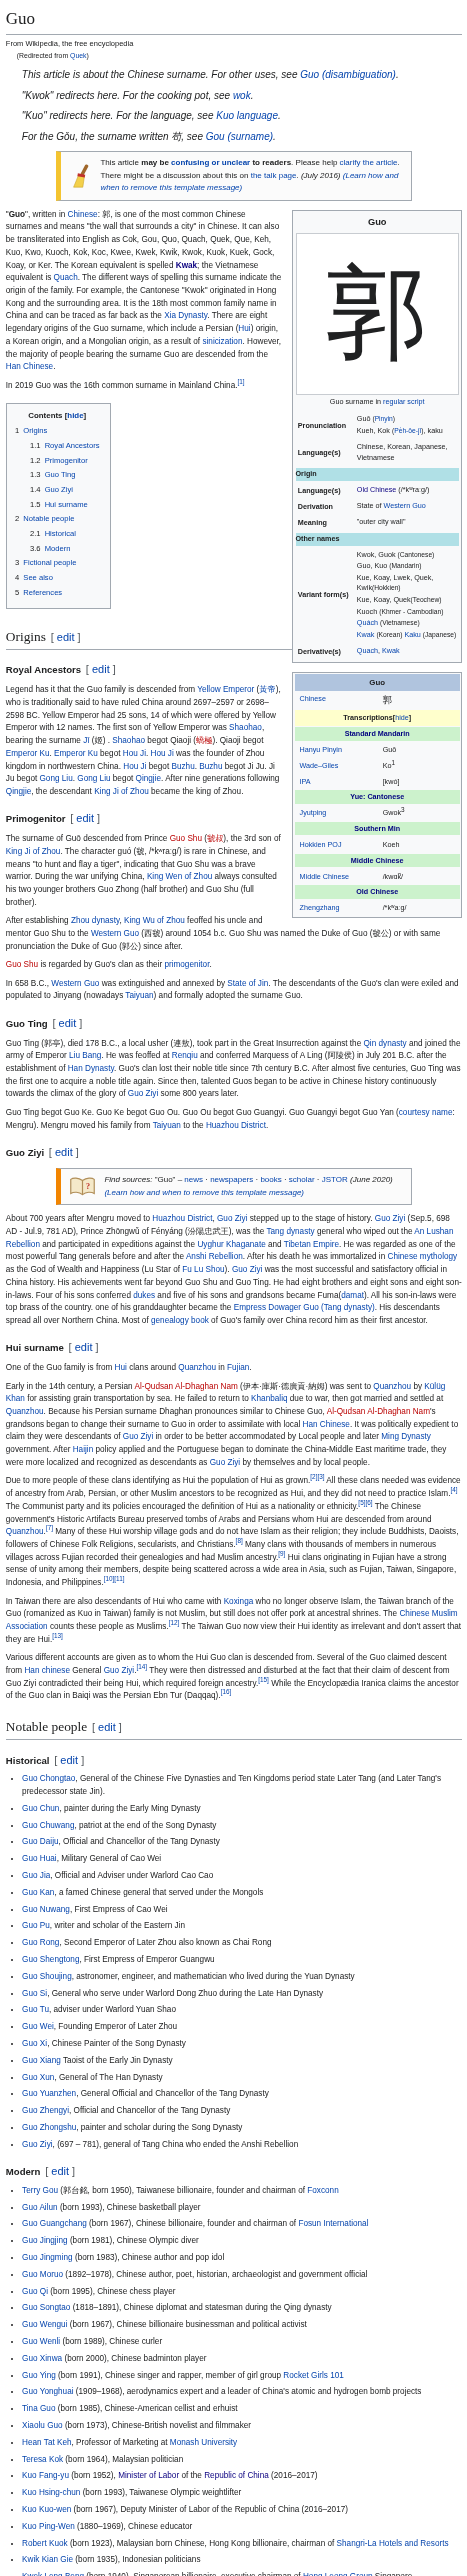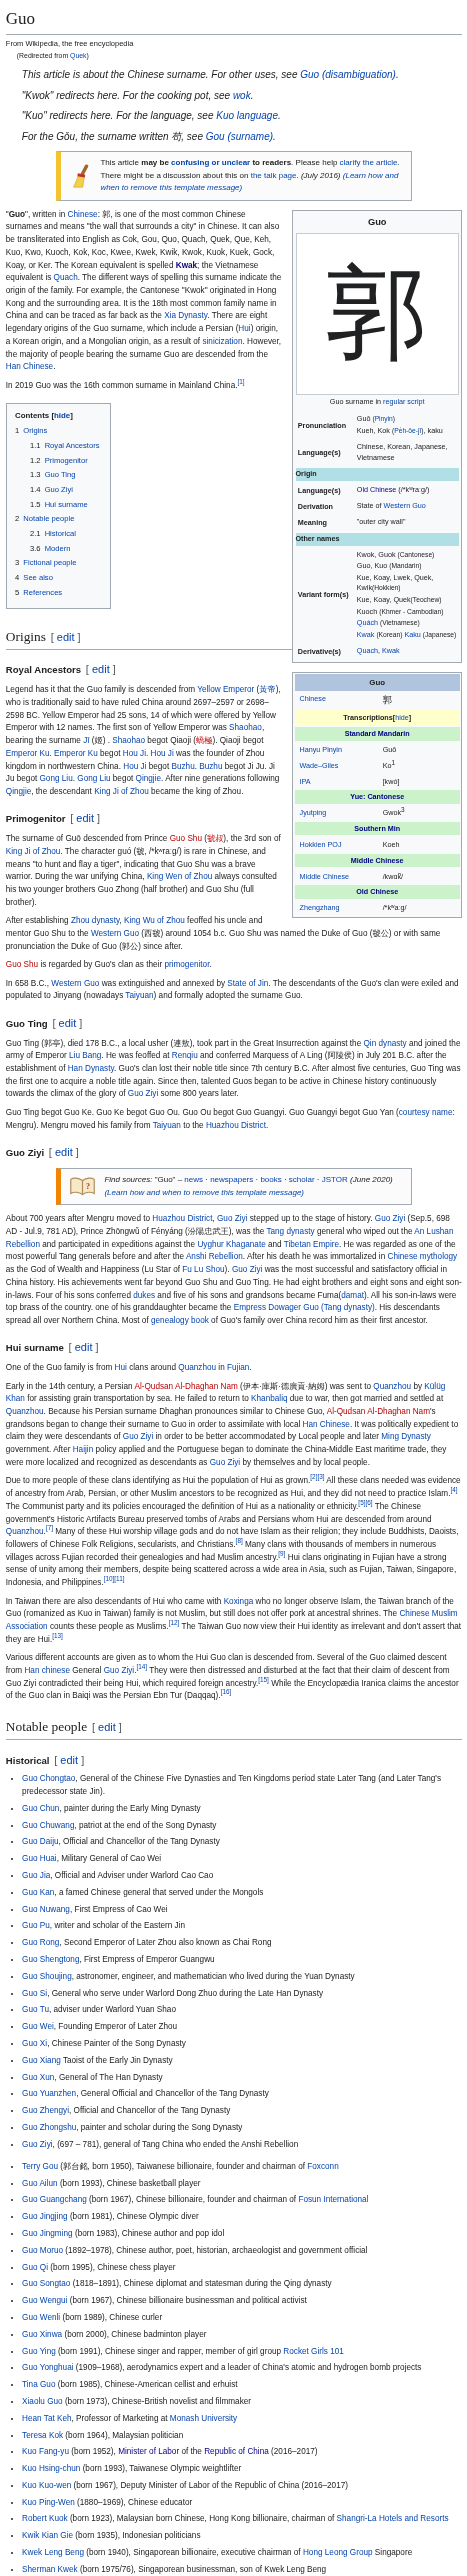--- a/index.html
+++ b/index.html
@@ -43,21 +43,21 @@
   .ib2-title{background:#b0c4de;font-weight:bold;text-align:center;padding:2.3px 0;font-size:7.9px}
   .ib2-row{display:flex;padding:2.3px 4.7px}
   .ib2-k{flex:1.15}
   .ib2-v{flex:1}
   .zh{font-size:9.3px}
   .trans{background:#ffffcc;display:flex;justify-content:center;padding:2.3px 4.7px;font-weight:bold}
   .trans a{font-weight:normal}
   .sub{background:#ccf2cc;color:#000080;font-weight:bold;text-align:center;padding:1.2px 0;margin:1.2px 0}
   
   .toc{display:inline-block;border:0.6px solid #a2a9b1;background:#f8f9fa;padding:5.8px 10.5px 7px 8.2px;font-size:7.6px;margin:4.7px 0 3.5px 0}
-  .toc-head{text-align:left;font-weight:bold;font-size:7.9px}
+  .toc-head{text-align:center;font-weight:bold;font-size:7.9px}
   .toc ul{list-style:none;margin:3.5px 0 0 0;padding:0}
   .toc li{margin:2.9px 0}
   .toc li.lvl2{padding-left:15px}
   .toc-num{color:#202122;margin-right:4.1px}
   .clear{clear:both}
   .icn{flex:none;display:flex;align-items:center;justify-content:center}
 </style>
 </head>
 <body>
 
@@ -266,20 +266,21 @@
         <li><a class="lnk">Guo Tu</a>, adviser under Warlord Yuan Shao</li>
         <li><a class="lnk">Guo Wei</a>, Founding Emperor of Later Zhou</li>
         <li><a class="lnk">Guo Xi</a>, Chinese Painter of the Song Dynasty</li>
         <li><a class="lnk">Guo Xiang</a> Taoist of the Early Jin Dynasty</li>
         <li><a class="lnk">Guo Xun</a>, General of The Han Dynasty</li>
         <li><a class="lnk">Guo Yuanzhen</a>, General Official and Chancellor of the Tang Dynasty</li>
         <li><a class="lnk">Guo Zhengyi</a>, Official and Chancellor of the Tang Dynasty</li>
         <li><a class="lnk">Guo Zhongshu</a>, painter and scholar during the Song Dynasty</li>
         <li><a class="lnk">Guo Ziyi</a>, (697 – 781), general of Tang China who ended the Anshi Rebellion</li>
       </ul>
+      <h3><span>Modern</span><span class="editsec">[ <a class="lnk">edit</a> ]</span></h3>
       <ul class="flat">
         <li><a class="lnk">Terry Gou</a> (郭台銘, born 1950), Taiwanese billionaire, founder and chairman of <a class="lnk">Foxconn</a></li>
         <li><a class="lnk">Guo Ailun</a> (born 1993), Chinese basketball player</li>
         <li><a class="lnk">Guo Guangchang</a> (born 1967), Chinese billionaire, founder and chairman of <a class="lnk">Fosun International</a></li>
         <li><a class="lnk">Guo Jingjing</a> (born 1981), Chinese Olympic diver</li>
         <li><a class="lnk">Guo Jingming</a> (born 1983), Chinese author and pop idol</li>
         <li><a class="lnk">Guo Moruo</a> (1892–1978), Chinese author, poet, historian, archaeologist and government official</li>
         <li><a class="lnk">Guo Qi</a> (born 1995), Chinese chess player</li>
         <li><a class="lnk">Guo Songtao</a> (1818–1891), Chinese diplomat and statesman during the Qing dynasty</li>
         <li><a class="lnk">Guo Wengui</a> (born 1967), Chinese billionaire businessman and political activist</li>

